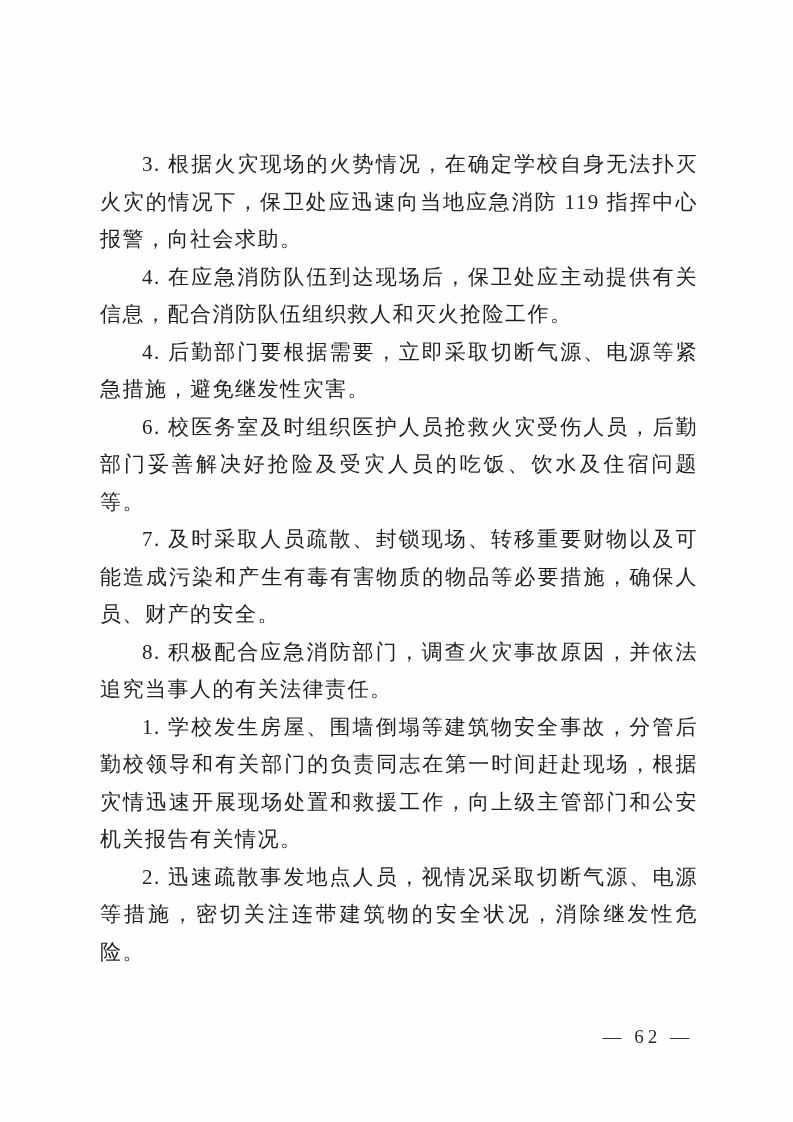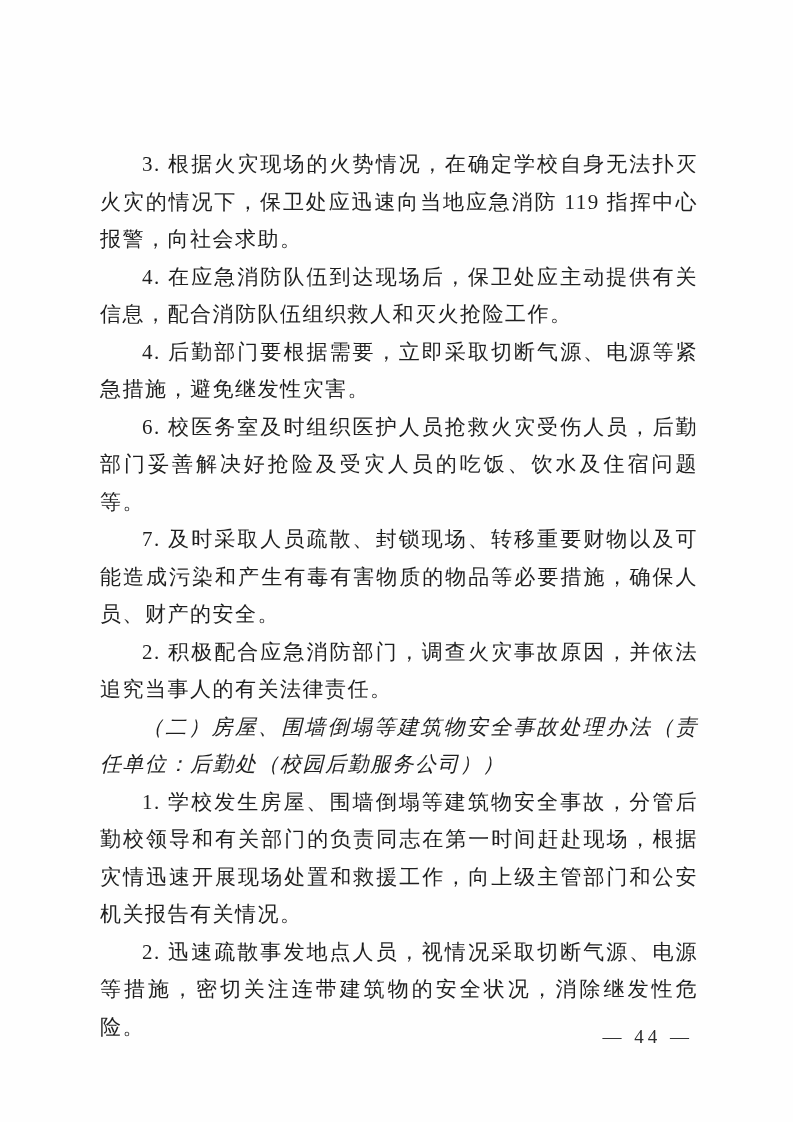--- a/index.html
+++ b/index.html
@@ -55,20 +55,19 @@
 </head>
 <body>
 
 <div class="doc-page">
   <div class="doc-body">
     <p class="para">3. 根据火灾现场的火势情况，在确定学校自身无法扑灭火灾的情况下，保卫处应迅速向当地应急消防 119 指挥中心报警，向社会求助。</p>
     <p class="para">4. 在应急消防队伍到达现场后，保卫处应主动提供有关信息，配合消防队伍组织救人和灭火抢险工作。</p>
     <p class="para">4. 后勤部门要根据需要，立即采取切断气源、电源等紧急措施，避免继发性灾害。</p>
     <p class="para">6. 校医务室及时组织医护人员抢救火灾受伤人员，后勤部门妥善解决好抢险及受灾人员的吃饭、饮水及住宿问题等。</p>
     <p class="para">7. 及时采取人员疏散、封锁现场、转移重要财物以及可能造成污染和产生有毒有害物质的物品等必要措施，确保人员、财产的安全。</p>
-    <p class="para">2. 积极配合应急消防部门，调查火灾事故原因，并依法追究当事人的有关法律责任。</p>
-    <p class="para heading">（二）房屋、围墙倒塌等建筑物安全事故处理办法（责任单位：后勤处（校园后勤服务公司））</p>
+    <p class="para">8. 积极配合应急消防部门，调查火灾事故原因，并依法追究当事人的有关法律责任。</p>
     <p class="para">1. 学校发生房屋、围墙倒塌等建筑物安全事故，分管后勤校领导和有关部门的负责同志在第一时间赶赴现场，根据灾情迅速开展现场处置和救援工作，向上级主管部门和公安机关报告有关情况。</p>
     <p class="para">2. 迅速疏散事发地点人员，视情况采取切断气源、电源等措施，密切关注连带建筑物的安全状况，消除继发性危险。</p>
   </div>
 
-  <div class="page-number">— 44 —</div>
+  <div class="page-number">— 62 —</div>
 </div>
 
 </body></html>

